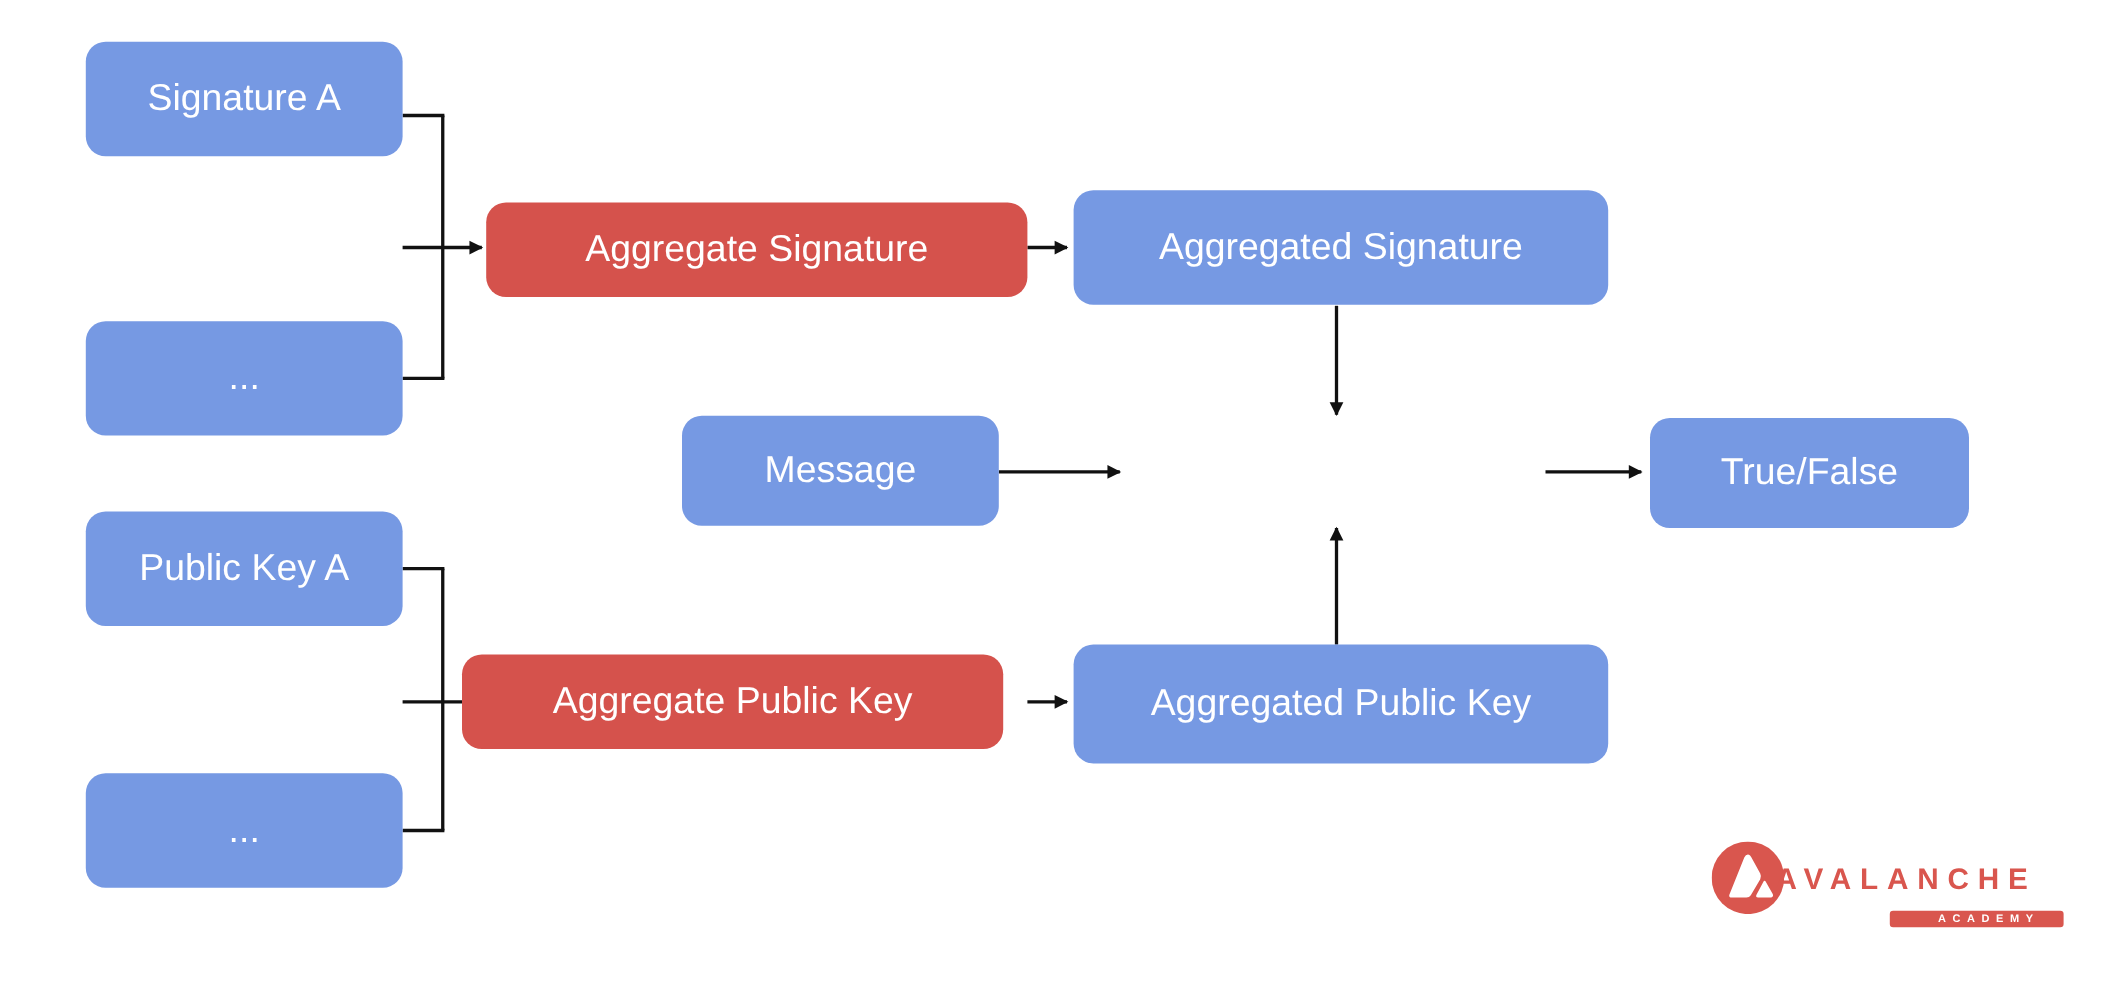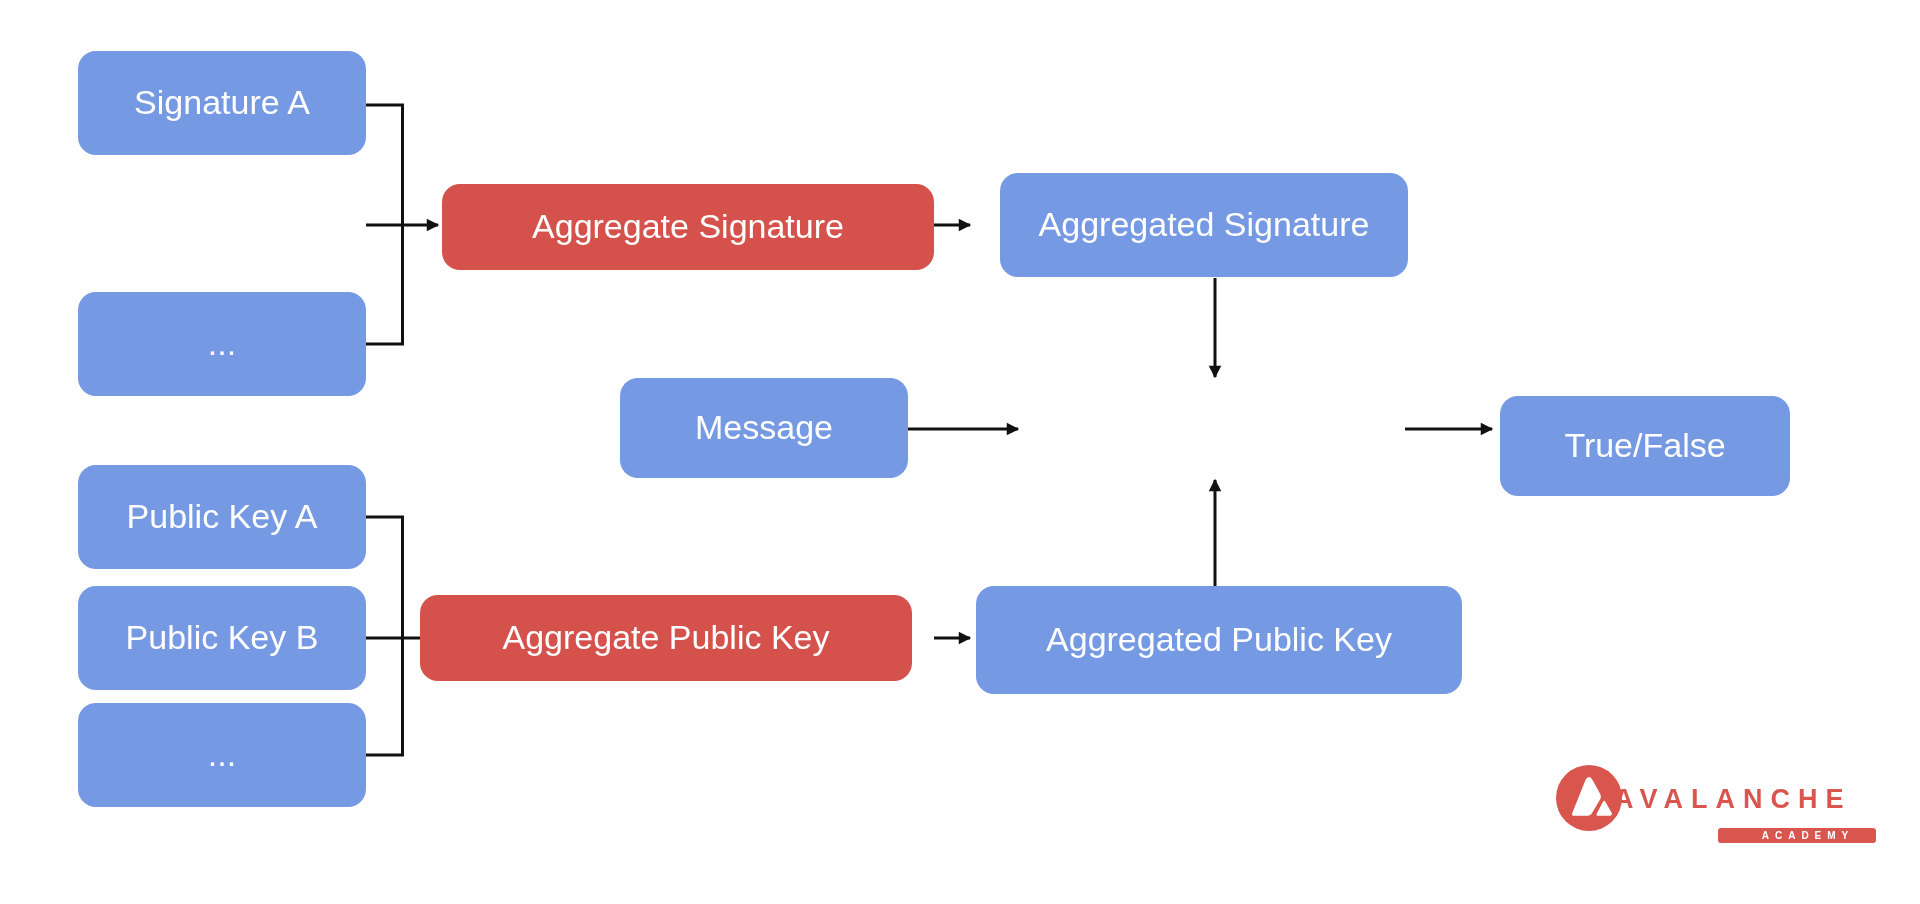--- a/index.html
+++ b/index.html
@@ -82,46 +82,43 @@
     <line x1="934" y1="225" x2="970" y2="225" marker-end="url(#ah)"></line>
     <line x1="934" y1="638" x2="970" y2="638" marker-end="url(#ah)"></line>
 
     <line x1="1215" y1="278" x2="1215" y2="377" marker-end="url(#ah)"></line>
     <line x1="1215" y1="586" x2="1215" y2="480" marker-end="url(#ah)"></line>
     <line x1="908" y1="429" x2="1018" y2="429" marker-end="url(#ah)"></line>
 
     <line x1="1405" y1="429" x2="1492" y2="429" marker-end="url(#ah)"></line>
   </svg>
 
-  <div class="node blue in-box" style="top:51px">
+  <div class="node blue in-box" style="top:38px">
     <span>Signature A</span>
   </div>
   <div class="node blue in-box" style="top:292px">
     <span>...</span>
   </div>
 
   <div class="node red" style="left:442px; top:184px; width:492px; height:86px;">
     <span>Aggregate Signature</span>
   </div>
-  <div class="node blue" style="left:976px; top:173px; width:408px; height:104px;margin-left:24px;">
+  <div class="node blue" style="left:976px; top:173px; width:486px; height:104px;">
     <span>Aggregated Signature</span>
   </div>
 
   <div class="node blue" style="left:620px; top:378px; width:288px; height:100px;">
     <span>Message</span>
   </div>
-  <div class="node blue" style="left:1500px; top:396px; width:290px; height:100px;">
+  <div class="node blue" style="left:1500px; top:380px; width:290px; height:100px;">
     <span>True/False</span>
   </div>
 
   <div class="node blue in-box" style="top:465px">
     <span>Public Key A</span>
-  </div>
-  <div class="node blue in-box" style="top:586px">
-    <span>Public Key B</span>
   </div>
   <div class="node blue in-box" style="top:703px">
     <span>...</span>
   </div>
 
   <div class="node red" style="left:420px; top:595px; width:492px; height:86px;">
     <span>Aggregate Public Key</span>
   </div>
   <div class="node blue" style="left:976px; top:586px; width:486px; height:108px;">
     <span>Aggregated Public Key</span>

